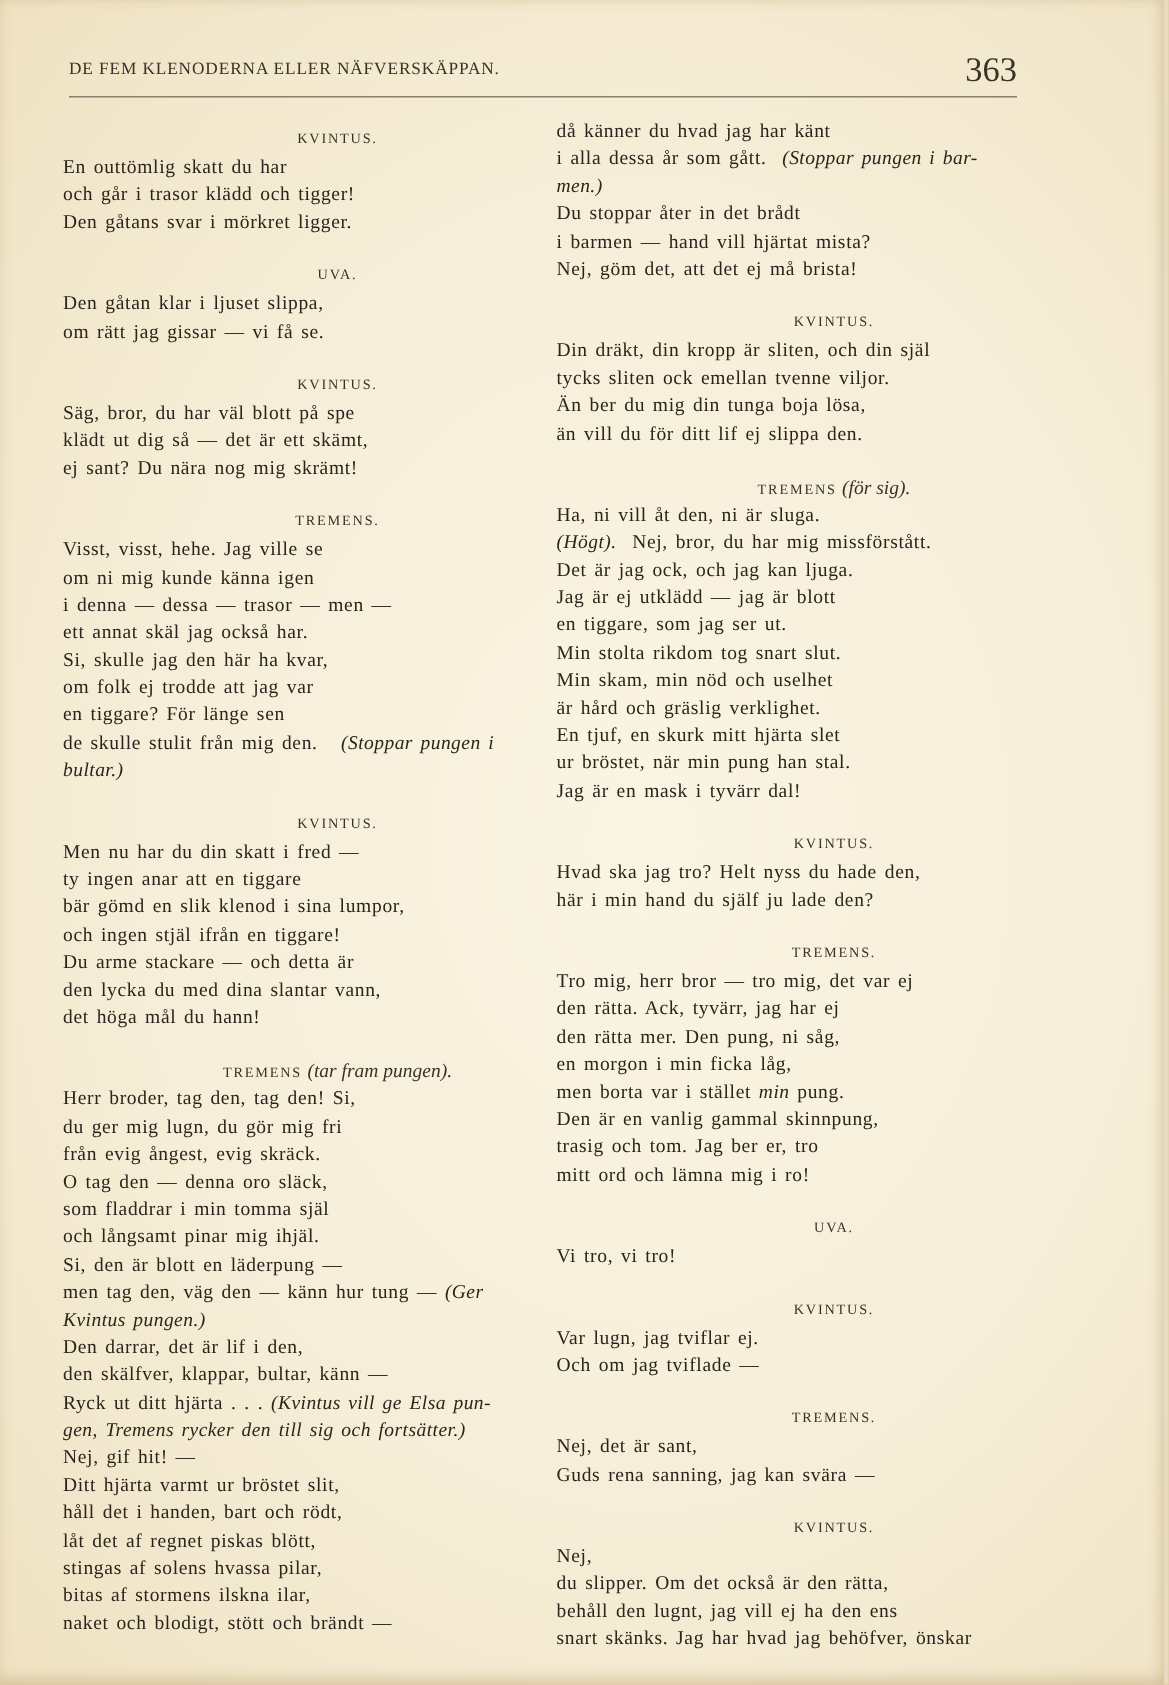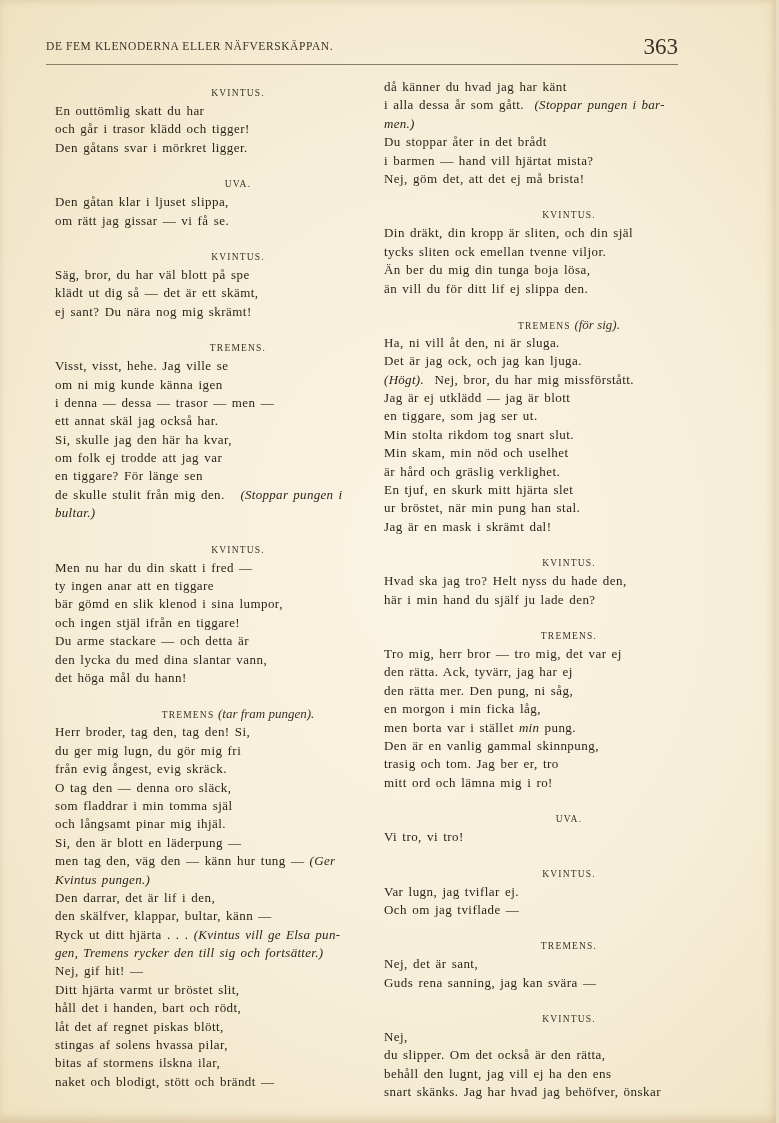--- a/index.html
+++ b/index.html
@@ -23,21 +23,21 @@
     position: absolute; left: 46px; top: 34px; width: 632px; height: 30px;
     border-bottom: 1px solid #8a7e6c;
   }
   .running-title {
     position: absolute; left: 0; width: 632px; top: 6px; text-align: left;
     font-size: 11.5px; letter-spacing: 0.6px; color: #3a3228;
   }
   .page-number {
     position: absolute; right: 0; top: 0; font-size: 23px; color: #3a3228;
   }
-  .col { position: absolute; top: 78px; width: 306px; margin-left: 13px; }
+  .col { position: absolute; top: 78px; width: 306px; }
   .col-left { left: 42px; }
   .col-right { left: 371px; width: 310px; }
   .speaker {
     text-align: center; font-size: 9.5px; letter-spacing: 1.2px;
     color: #3a3228; height: 18px; line-height: 18px; margin-top: 6px;
     padding-left: 60px;
   }
   .speaker .direction { font-style: italic; font-size: 13px; letter-spacing: 0; }
   .line {
     font-size: 13px; line-height: 18.4px; height: 18.4px;
@@ -149,33 +149,33 @@
     <div class="line">tycks sliten ock emellan tvenne viljor.</div>
     <div class="line">Än ber du mig din tunga boja lösa,</div>
     <div class="line">än vill du för ditt lif ej slippa den.</div>
     <div class="gap"></div>
 
     <div class="speaker">
       <span>TREMENS</span>
       <span class="direction">(för sig).</span>
     </div>
     <div class="line">Ha, ni vill åt den, ni är sluga.</div>
-    <div class="line">Det är jag ock, och jag kan ljuga.</div>
     <div class="line">
       <span class="stage">(Högt).</span>&nbsp;
       <span>Nej, bror, du har mig missförstått.</span>
     </div>
+    <div class="line">Det är jag ock, och jag kan ljuga.</div>
     <div class="line">Jag är ej utklädd — jag är blott</div>
     <div class="line">en tiggare, som jag ser ut.</div>
     <div class="line">Min stolta rikdom tog snart slut.</div>
     <div class="line">Min skam, min nöd och uselhet</div>
     <div class="line">är hård och gräslig verklighet.</div>
     <div class="line">En tjuf, en skurk mitt hjärta slet</div>
     <div class="line">ur bröstet, när min pung han stal.</div>
-    <div class="line">Jag är en mask i skrämt dal!</div>
+    <div class="line">Jag är en mask i tyvärr dal!</div>
     <div class="gap"></div>
 
     <div class="speaker">KVINTUS.</div>
     <div class="line">Hvad ska jag tro? Helt nyss du hade den,</div>
     <div class="line">här i min hand du själf ju lade den?</div>
     <div class="gap"></div>
 
     <div class="speaker">TREMENS.</div>
     <div class="line">Tro mig, herr bror — tro mig, det var ej</div>
     <div class="line">den rätta. Ack, tyvärr, jag har ej</div>

